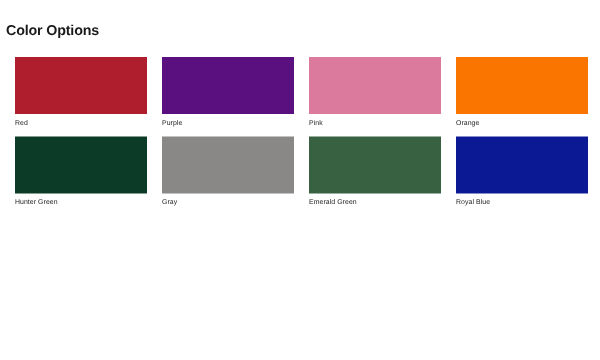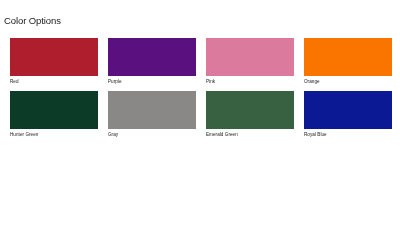--- a/index.html
+++ b/index.html
@@ -18,21 +18,21 @@
     width: 400px;
     height: 173px;
     background: #ffffff;
     box-sizing: border-box;
   }
   .page-title {
     position: absolute;
     left: 4px;
     top: 15px;
     font-size: 9.5px;
-    font-weight: normal;
+    font-weight: bold;
     color: #1a1a1a;
     letter-spacing: -0.1px;
     line-height: 11px;
   }
   .swatch-grid {
     position: absolute;
     left: 10px;
     top: 38px;
     width: 384px;
     display: flex;

